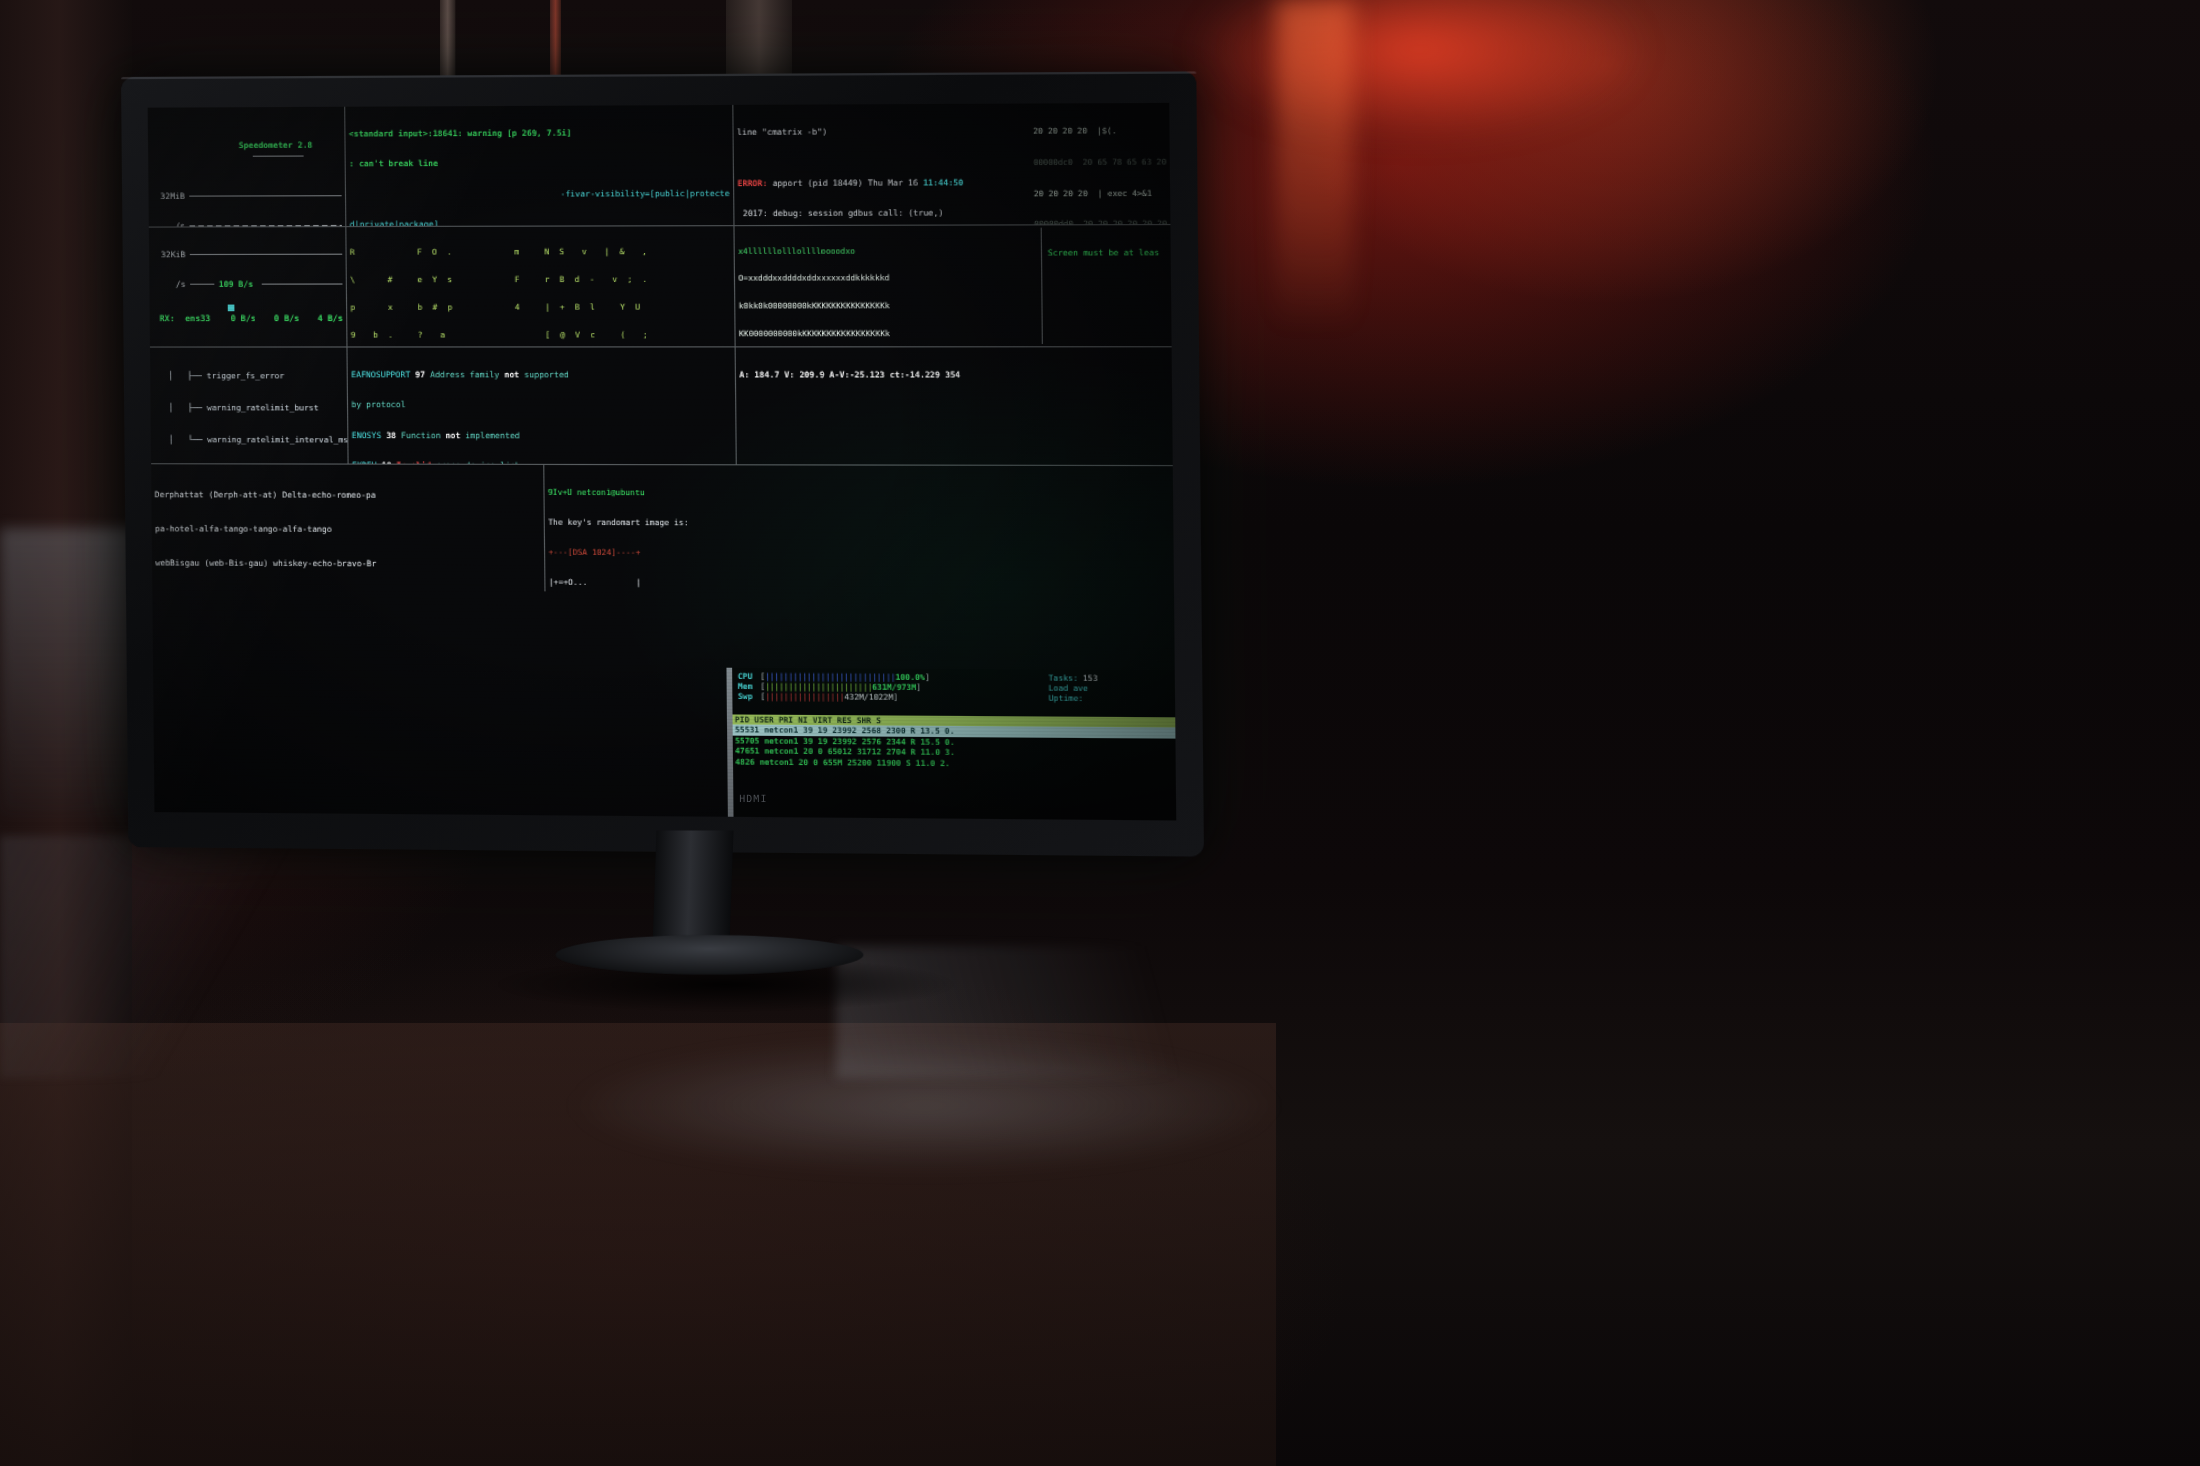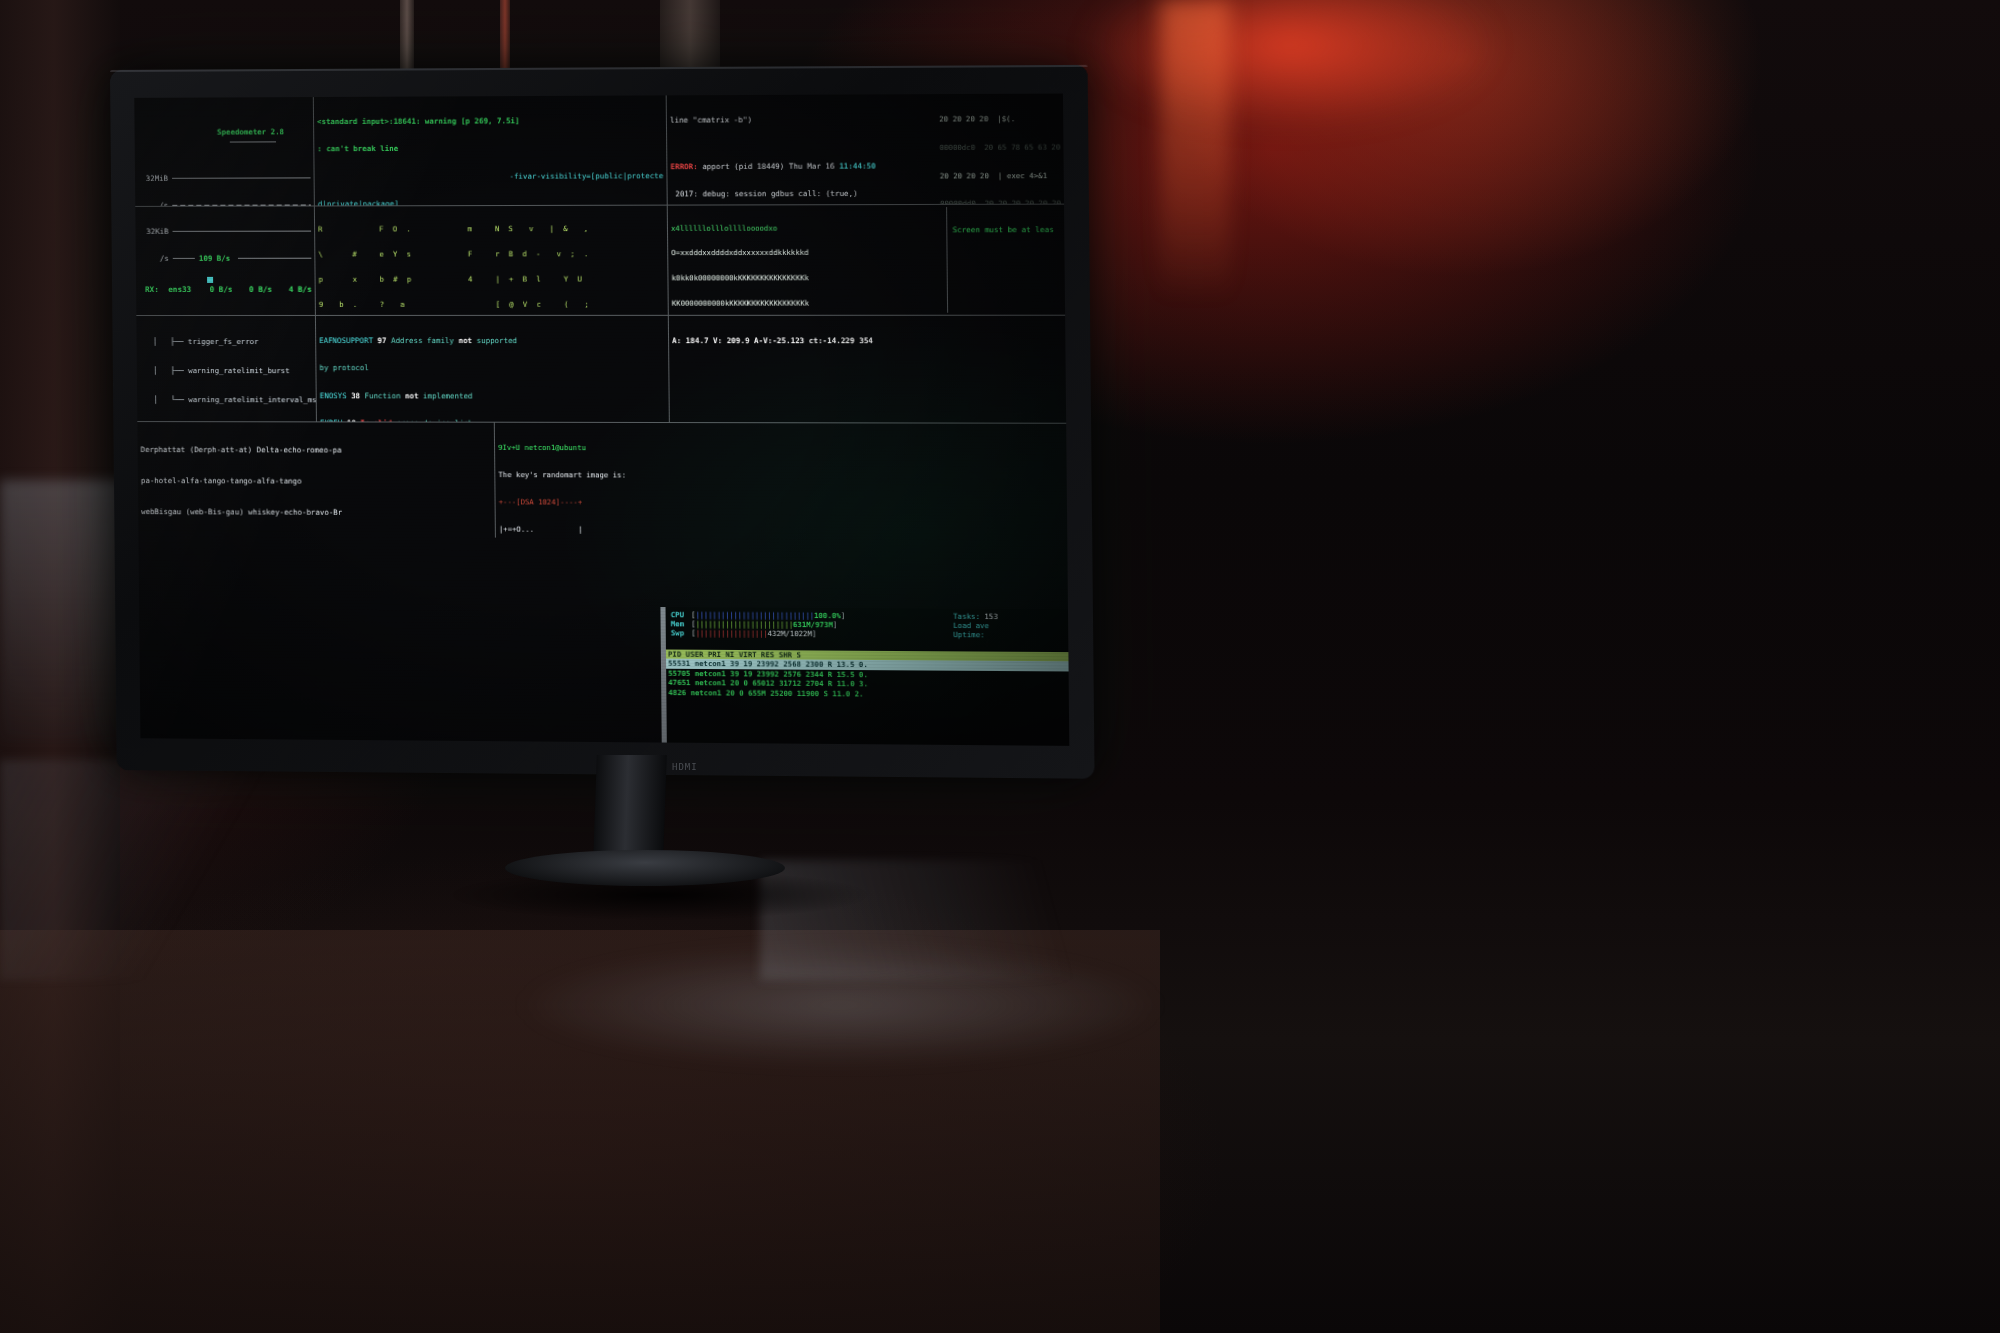--- a/index.html
+++ b/index.html
@@ -43,21 +43,21 @@
   .bezel{position:absolute;inset:0;border-radius:12px;
       background:linear-gradient(145deg,#17181b,#0b0c0e 40%,#141518);}
   .bezel-hl{position:absolute;left:0;top:0;width:100%;height:2px;background:rgba(180,185,195,.18);border-radius:12px 12px 0 0;}
   .screen{position:absolute;left:24px;top:28px;width:912px;height:640px;background:#08090b;overflow:hidden;}
   .stand-neck{position:absolute;left:595px;top:755px;width:70px;height:105px;
       background:linear-gradient(90deg,#0c0d0f,#2c2e33 45%,#0a0b0d);transform:skewX(-2deg);}
   .stand-base{position:absolute;left:505px;top:850px;width:280px;height:36px;border-radius:50%;
       background:radial-gradient(ellipse at 50% 35%,#3a3d43,#101113 75%);filter:blur(0.6px);}
   .stand-shadow{position:absolute;left:450px;top:870px;width:420px;height:50px;border-radius:50%;
       background:radial-gradient(ellipse at center, rgba(0,0,0,.85), rgba(0,0,0,0) 70%);}
-  .logo{position:absolute;left:672px;top:762px;font-size:9px;color:#4a4d52;letter-spacing:1px;}
+  .logo{position:absolute;left:672px;top:722px;font-size:9px;color:#4a4d52;letter-spacing:1px;}
   .screen-glare{position:absolute;left:0;top:0;width:912px;height:640px;pointer-events:none;
       background:linear-gradient(115deg, rgba(255,255,255,.045) 0%, rgba(255,255,255,0) 28%),
                  radial-gradient(ellipse 500px 300px at 760px 430px, rgba(0,255,160,.05), rgba(0,0,0,0) 70%);}
   .scanlines{position:absolute;inset:0;pointer-events:none;
       background:repeating-linear-gradient(180deg, rgba(0,0,0,.22) 0px, rgba(0,0,0,0) 1px, rgba(0,0,0,0) 3px);opacity:.55;}
   .vignette{position:absolute;inset:0;pointer-events:none;
       background:radial-gradient(ellipse 620px 460px at 400px 300px, rgba(0,0,0,0) 40%, rgba(0,0,0,.55) 100%);}
 
   
   .grid{position:absolute;inset:0;display:grid;

